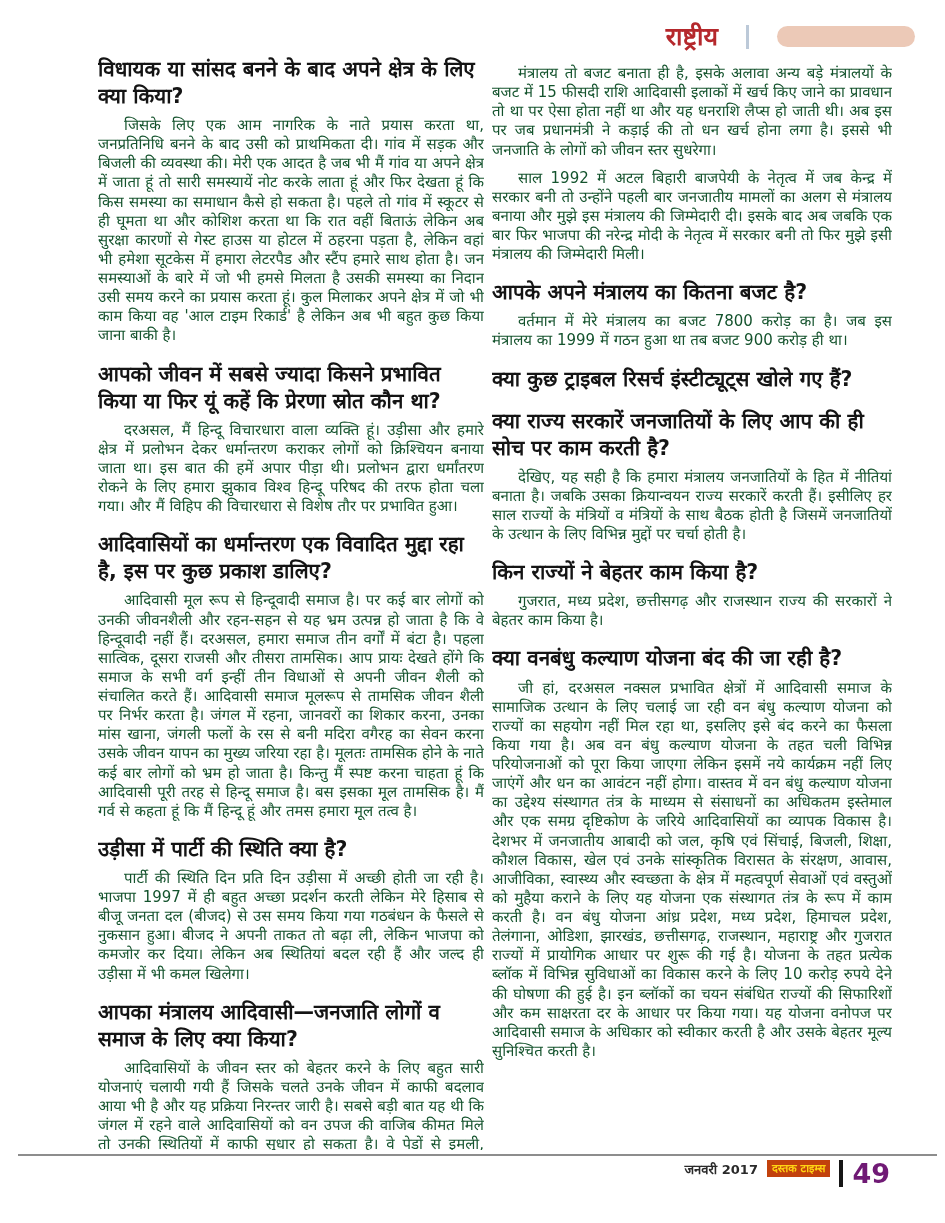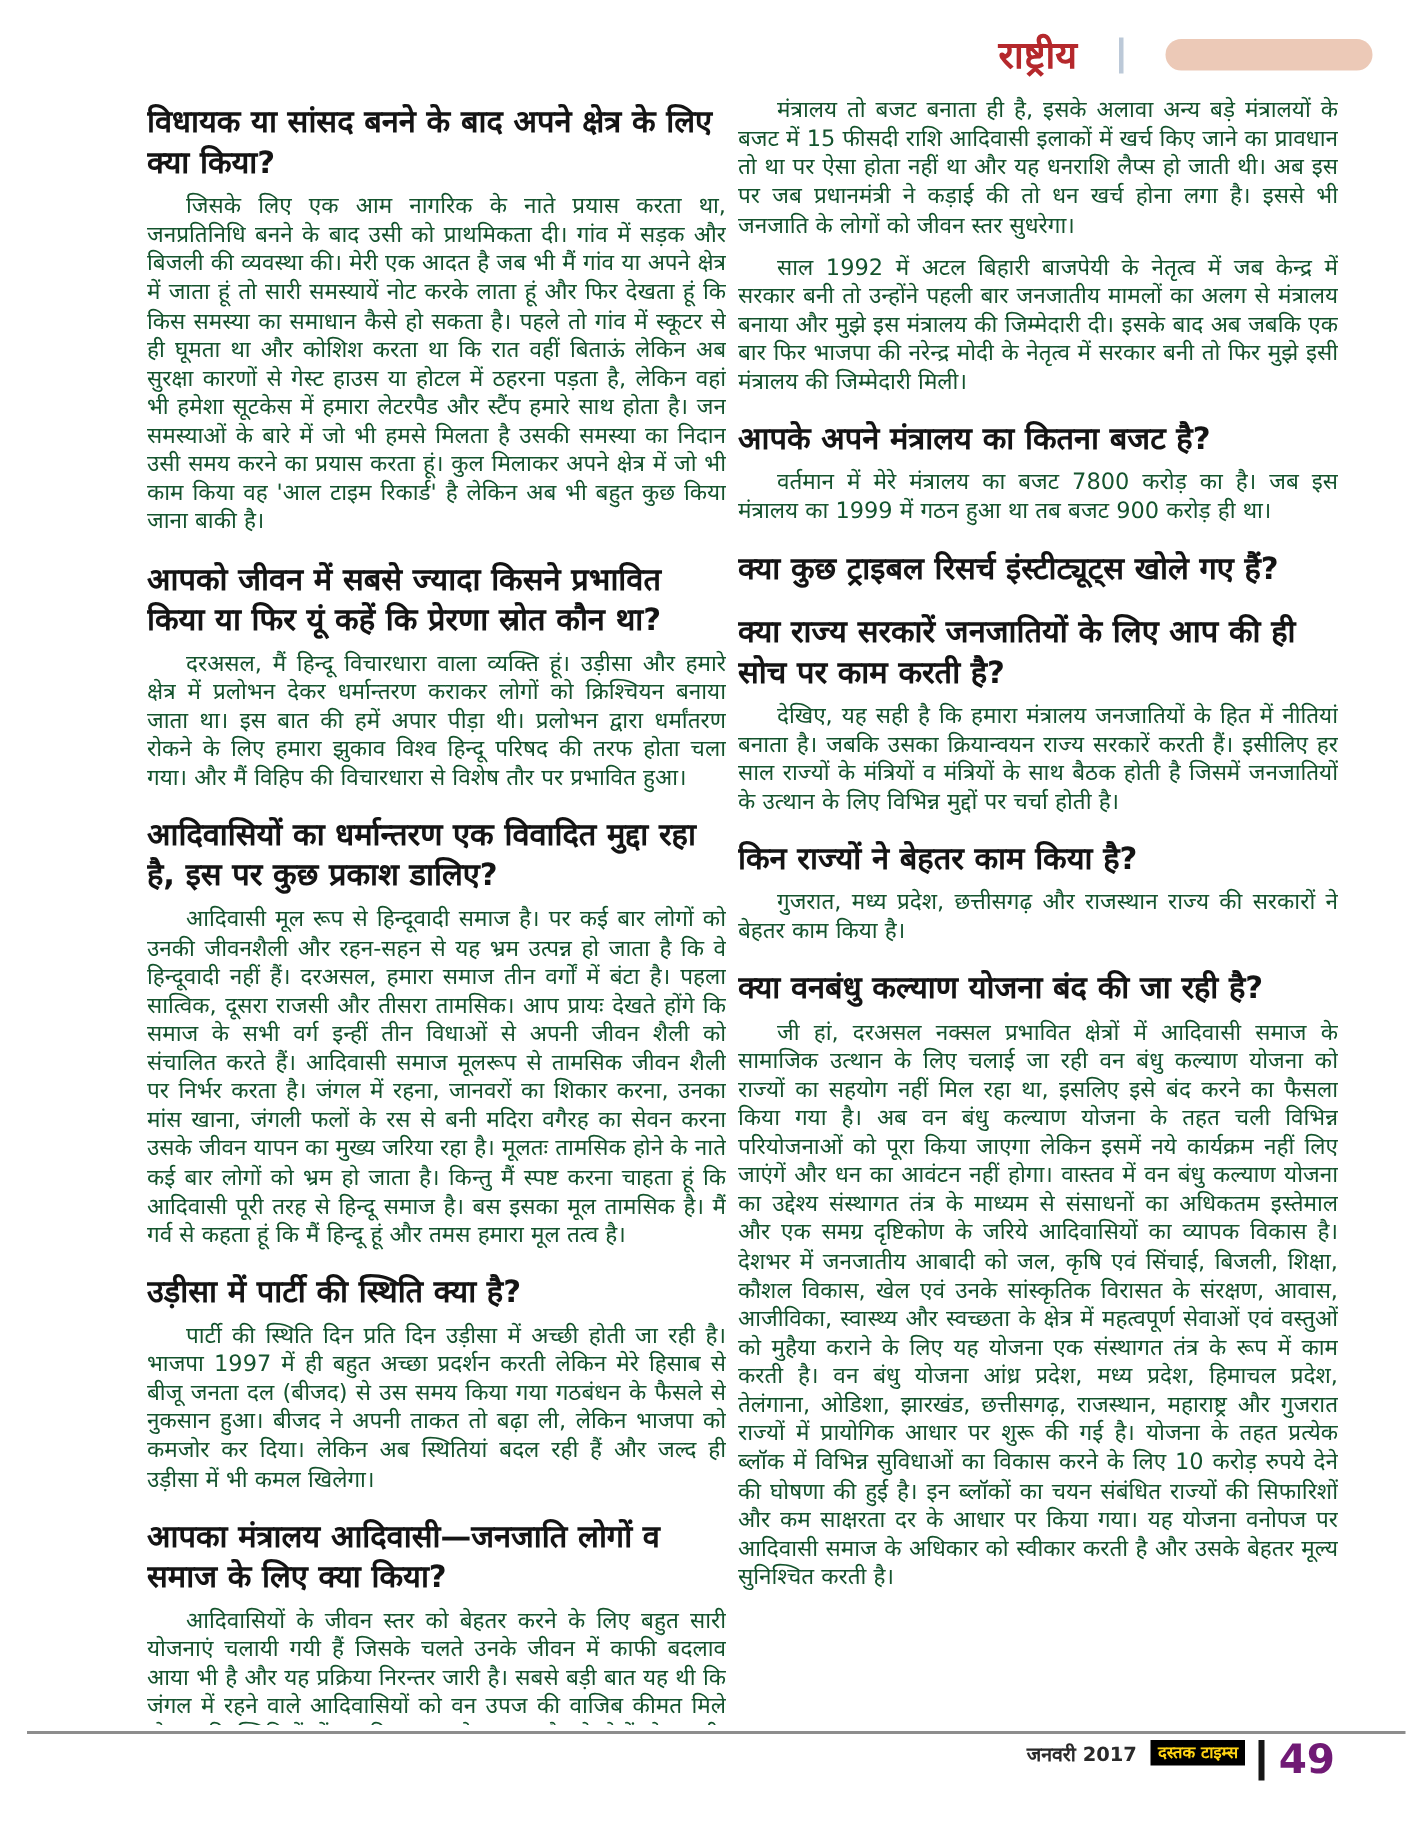--- a/index.html
+++ b/index.html
@@ -16,31 +16,31 @@
   .header-pill{width:138px;height:21px;background:#ecc9b7;border-radius:11px;display:inline-block;}
 
   
   .col{position:absolute;top:52px;height:1098px;overflow:hidden;}
   .col-left{left:98px;width:386px;}
   .col-right{left:492px;width:400px;top:64px;}
   .col h2{
     font-size:20.5px;line-height:1.32;font-weight:bold;color:#141414;
     margin:15px 0 6px 0;text-align:left;letter-spacing:0;
   }
-  .col h2:first-child{margin-top:16px;}
+  .col h2:first-child{margin-top:4px;}
   .col p{
     font-size:15px;line-height:1.275;margin:0 0 9px 0;text-align:justify;
     text-indent:26px;color:#14532d;
   }
 
   
   .footer-rule{position:absolute;left:18px;right:8px;top:1154px;height:2px;background:#8d8d8d;}
   .footer{position:absolute;top:1160px;right:55px;display:flex;align-items:flex-start;gap:9px;}
   .footer-date{font-size:13px;font-weight:bold;color:#2a2a2a;}
-  .footer-logo{background:#000000;color:#ffd413;font-size:11px;font-weight:bold;
+  .footer-logo{background:#c2410c;color:#ffd413;font-size:11px;font-weight:bold;
     padding:2px 5px;line-height:1.2;white-space:nowrap;}
   .footer-bar{width:4px;height:27px;background:#161616;display:inline-block;}
   .footer-page{font-size:27px;font-weight:700;color:#701a75;line-height:1;}
 </style>
 </head>
 <body>
 
 <div class="page">
 
   <div class="header">

